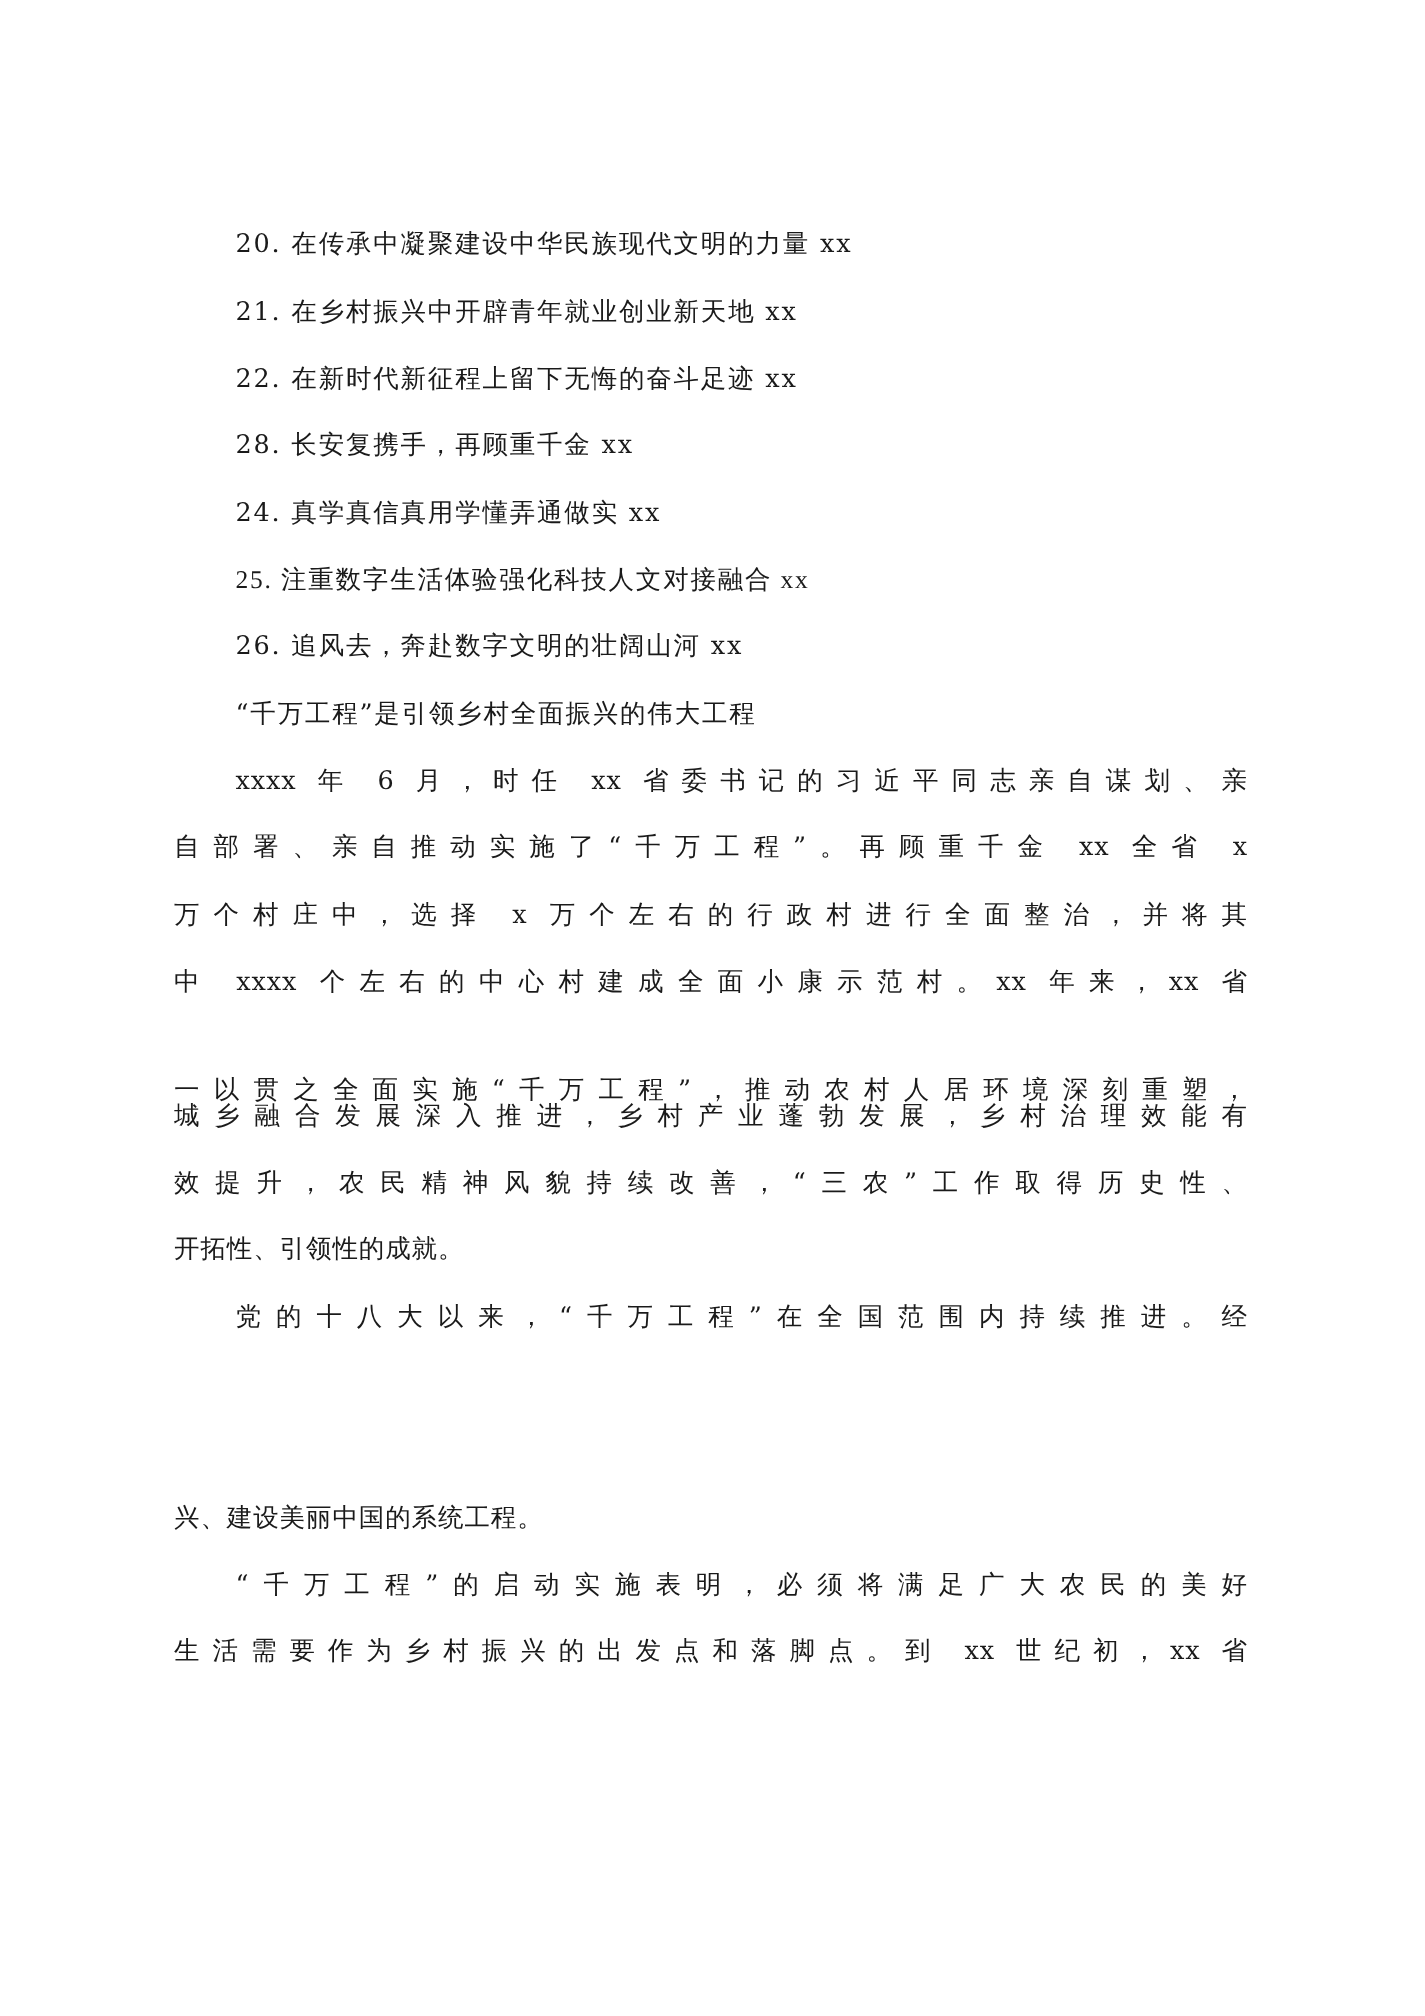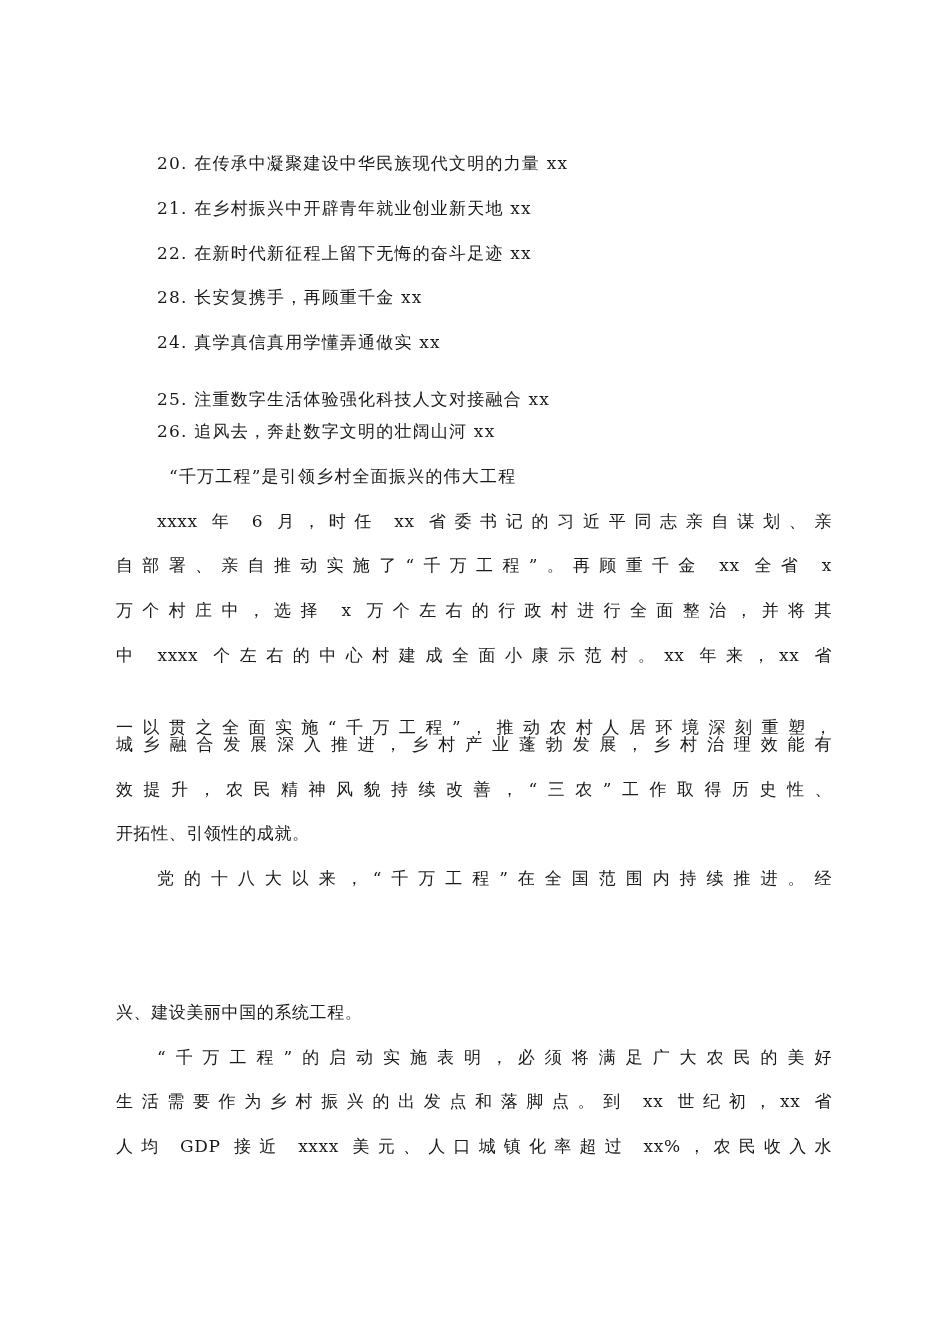--- a/index.html
+++ b/index.html
@@ -15,46 +15,45 @@
     width: 716px;
     height: 30px;
     font-size: 17px;
     line-height: 30px;
     white-space: nowrap;
     letter-spacing: 0.6px;
   }
   .line.justify { text-align: justify; text-align-last: justify; }
   .line.list { left: 157px; width: auto; letter-spacing: 1.2px; }
   .line.indent { left: 157px; width: 675px; }
-  .line.heading { left: 157px; width: auto; letter-spacing: 1.2px; margin-left: 12px; }
+  .line.heading { left: 157px; width: auto; letter-spacing: 1.2px; }
 </style>
 </head>
 <body>
 
 <div class="page">
 
   <div class="line list" style="top:148px;">20. 在传承中凝聚建设中华民族现代文明的力量 xx</div>
   <div class="line list" style="top:193px;">21. 在乡村振兴中开辟青年就业创业新天地 xx</div>
   <div class="line list" style="top:238px;">22. 在新时代新征程上留下无悔的奋斗足迹 xx</div>
   <div class="line list" style="top:282px;">28. 长安复携手，再顾重千金 xx</div>
   <div class="line list" style="top:327px;">24. 真学真信真用学懂弄通做实 xx</div>
-  <div class="line list" style="top:384px;">25. 注重数字生活体验强化科技人文对接融合 xx</div>
+  <div class="line list" style="top:372px;font-family:Liberation Serif, serif;">25. 注重数字生活体验强化科技人文对接融合 xx</div>
   <div class="line list" style="top:416px;">26. 追风去，奔赴数字文明的壮阔山河 xx</div>
 
   <div class="line heading" style="top:461px;">“千万工程”是引领乡村全面振兴的伟大工程</div>
 
   <div class="line indent justify" style="top:506px;">xxxx 年 6 月，时任 xx 省委书记的习近平同志亲自谋划、亲</div>
   <div class="line justify" style="top:550px;">自部署、亲自推动实施了“千万工程”。再顾重千金 xx 全省 x</div>
   <div class="line justify" style="top:595px;">万个村庄中，选择 x 万个左右的行政村进行全面整治，并将其</div>
   <div class="line justify" style="top:640px;">中 xxxx 个左右的中心村建成全面小康示范村。xx 年来，xx 省</div>
   <div class="line justify" style="top:684px;margin-top:28px;">一以贯之全面实施“千万工程”，推动农村人居环境深刻重塑，</div>
   <div class="line justify" style="top:729px;">城乡融合发展深入推进，乡村产业蓬勃发展，乡村治理效能有</div>
   <div class="line justify" style="top:774px;">效提升，农民精神风貌持续改善，“三农”工作取得历史性、</div>
   <div class="line" style="top:818px;">开拓性、引领性的成就。</div>
 
   <div class="line indent justify" style="top:863px;">党的十八大以来，“千万工程”在全国范围内持续推进。经</div>
   <div class="line" style="top:997px;">兴、建设美丽中国的系统工程。</div>
 
   <div class="line indent justify" style="top:1042px;">“千万工程”的启动实施表明，必须将满足广大农民的美好</div>
   <div class="line justify" style="top:1086px;">生活需要作为乡村振兴的出发点和落脚点。到 xx 世纪初，xx 省</div>
-  <div class="line justify" style="top:1131px;">人均 GDP 接近 xxxx 美元、人口城镇化率超过 xx%，农民收入水</div>
 
 </div>
 
 </body></html>

